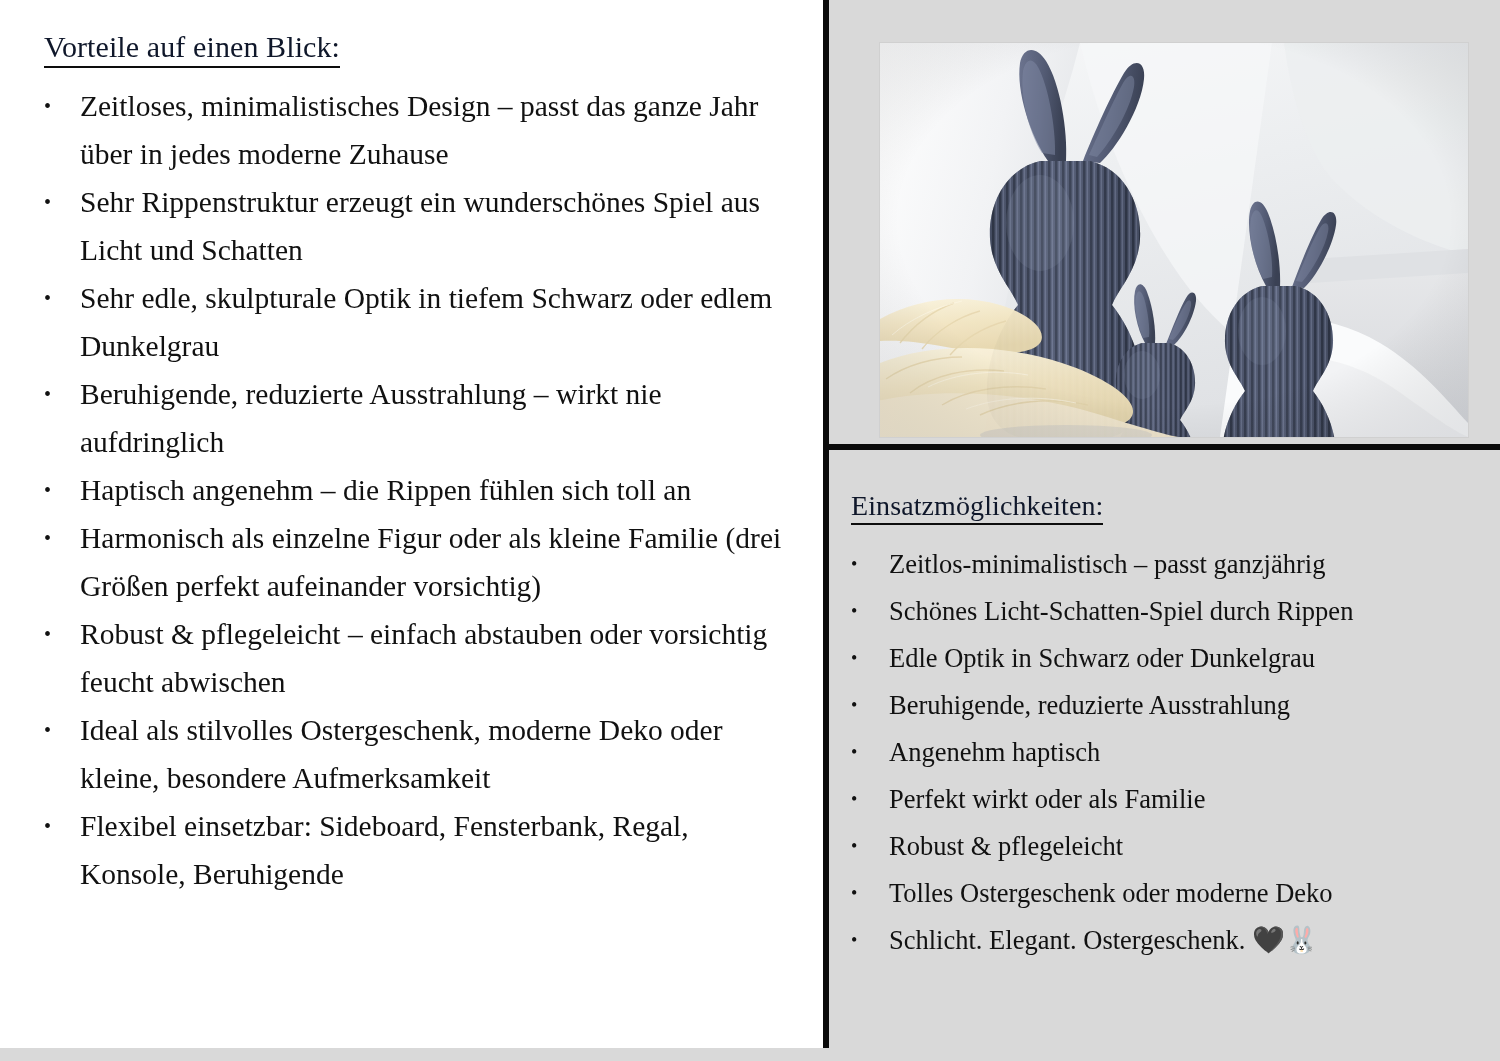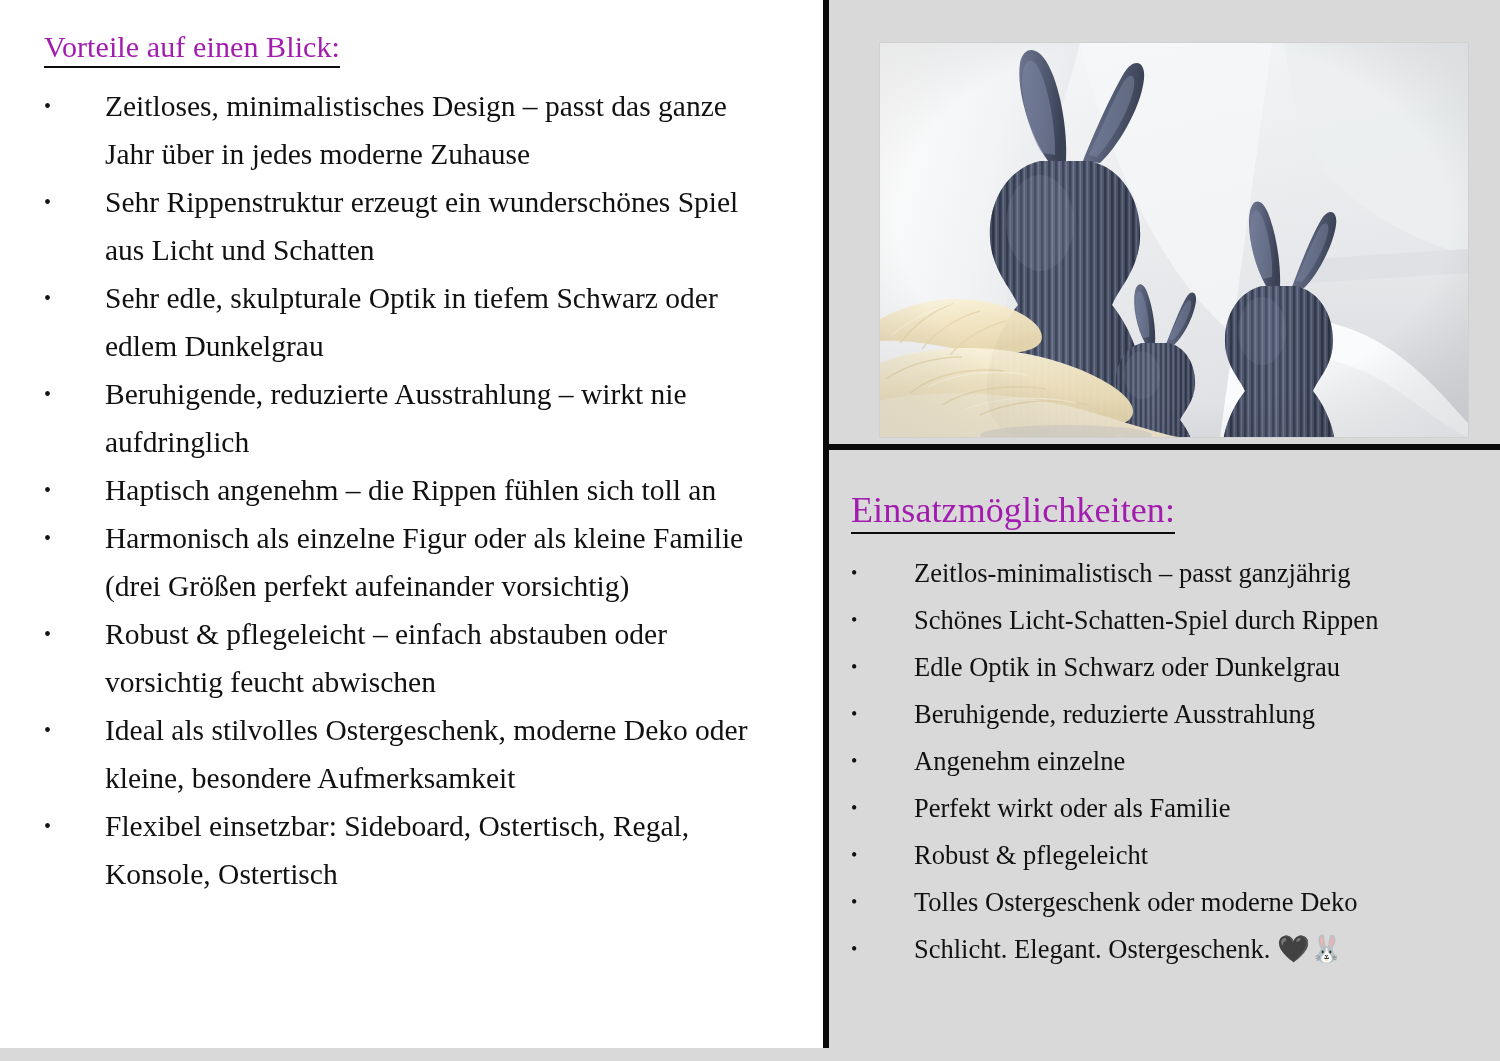--- a/index.html
+++ b/index.html
@@ -85,29 +85,29 @@
     top: 1048px;
     width: 823px;
     height: 13px;
     background: #d9d9d9;
   }
 
   
   .heading {
     font-size: 30px;
     line-height: 1.12;
-    color: #a21caf;
+    color: #0f172a;
     letter-spacing: 0.1px;
     display: inline-block;
     border-bottom: 2px solid #0d0d0d;
     padding-bottom: 2px;
     font-weight: 400;
   }
 
-  #usage-heading { font-size: 36px; }
+  #usage-heading { font-size: 28px; }
 
   
   .bullet-list {
     list-style: none;
     margin-top: 14px;
   }
 
   .bullet-list li {
     position: relative;
     color: #111111;
@@ -116,21 +116,20 @@
 
   .bullet-list li .bullet-dot {
     position: absolute;
     left: 0;
     font-size: 20px;
     line-height: inherit;
   }
 
   .bullet-list li .bullet-text {
     display: block;
-    margin-left: 25px;
   }
 
   
   #benefits-list li {
     font-size: 29.5px;
     line-height: 48px;
     padding-left: 36px;
     margin-bottom: 0px;
     letter-spacing: 0px;
   }
@@ -199,21 +198,21 @@
       <li>
         <span class="bullet-dot">•</span>
         <span class="bullet-text">Robust &amp; pflegeleicht – einfach abstauben oder vorsichtig feucht abwischen</span>
       </li>
       <li>
         <span class="bullet-dot">•</span>
         <span class="bullet-text">Ideal als stilvolles Ostergeschenk, moderne Deko oder kleine, besondere Aufmerksamkeit</span>
       </li>
       <li>
         <span class="bullet-dot">•</span>
-        <span class="bullet-text">Flexibel einsetzbar: Sideboard, Ostertisch, Regal, Konsole, Ostertisch</span>
+        <span class="bullet-text">Flexibel einsetzbar: Sideboard, Fensterbank, Regal, Konsole, Beruhigende</span>
       </li>
     </ul>
   </div>
 
   <div id="bottom-strip"></div>
 
   <div id="vertical-divider"></div>
 
   <div id="right-column">
 
@@ -405,21 +404,21 @@
         <li>
           <span class="bullet-dot">•</span>
           <span class="bullet-text">Edle Optik in Schwarz oder Dunkelgrau</span>
         </li>
         <li>
           <span class="bullet-dot">•</span>
           <span class="bullet-text">Beruhigende, reduzierte Ausstrahlung</span>
         </li>
         <li>
           <span class="bullet-dot">•</span>
-          <span class="bullet-text">Angenehm einzelne</span>
+          <span class="bullet-text">Angenehm haptisch</span>
         </li>
         <li>
           <span class="bullet-dot">•</span>
           <span class="bullet-text">Perfekt wirkt oder als Familie</span>
         </li>
         <li>
           <span class="bullet-dot">•</span>
           <span class="bullet-text">Robust &amp; pflegeleicht</span>
         </li>
         <li>

